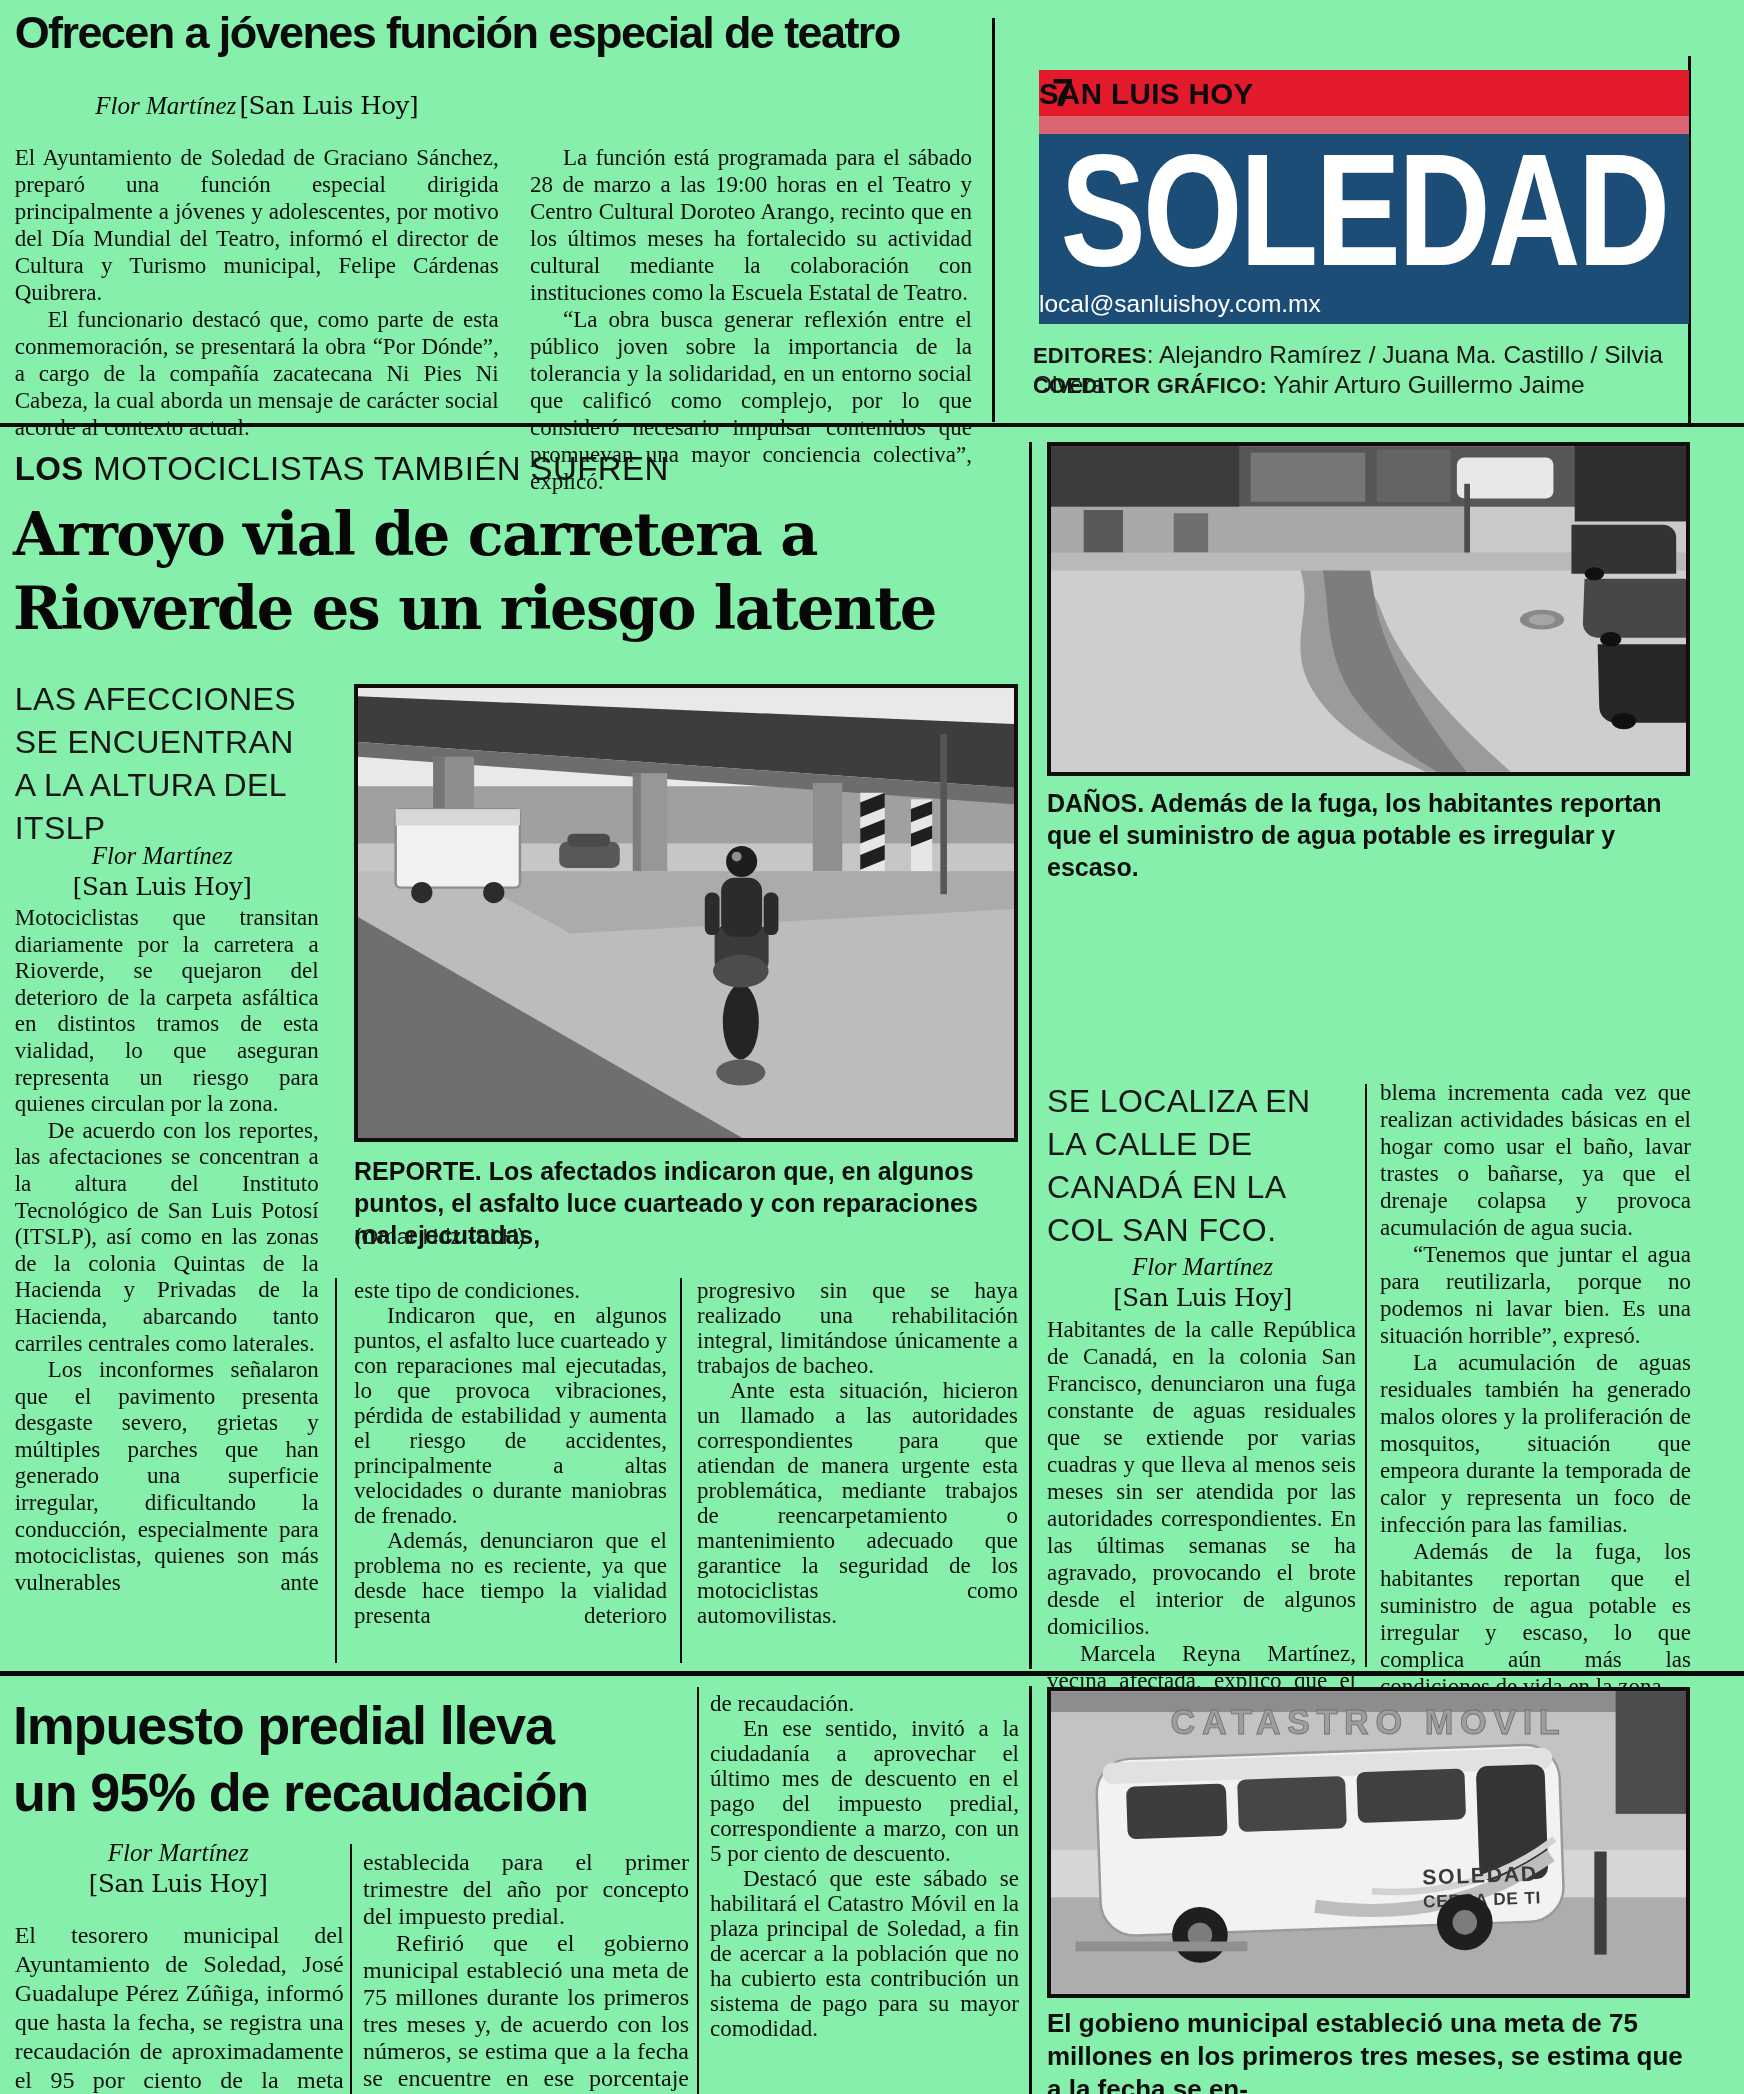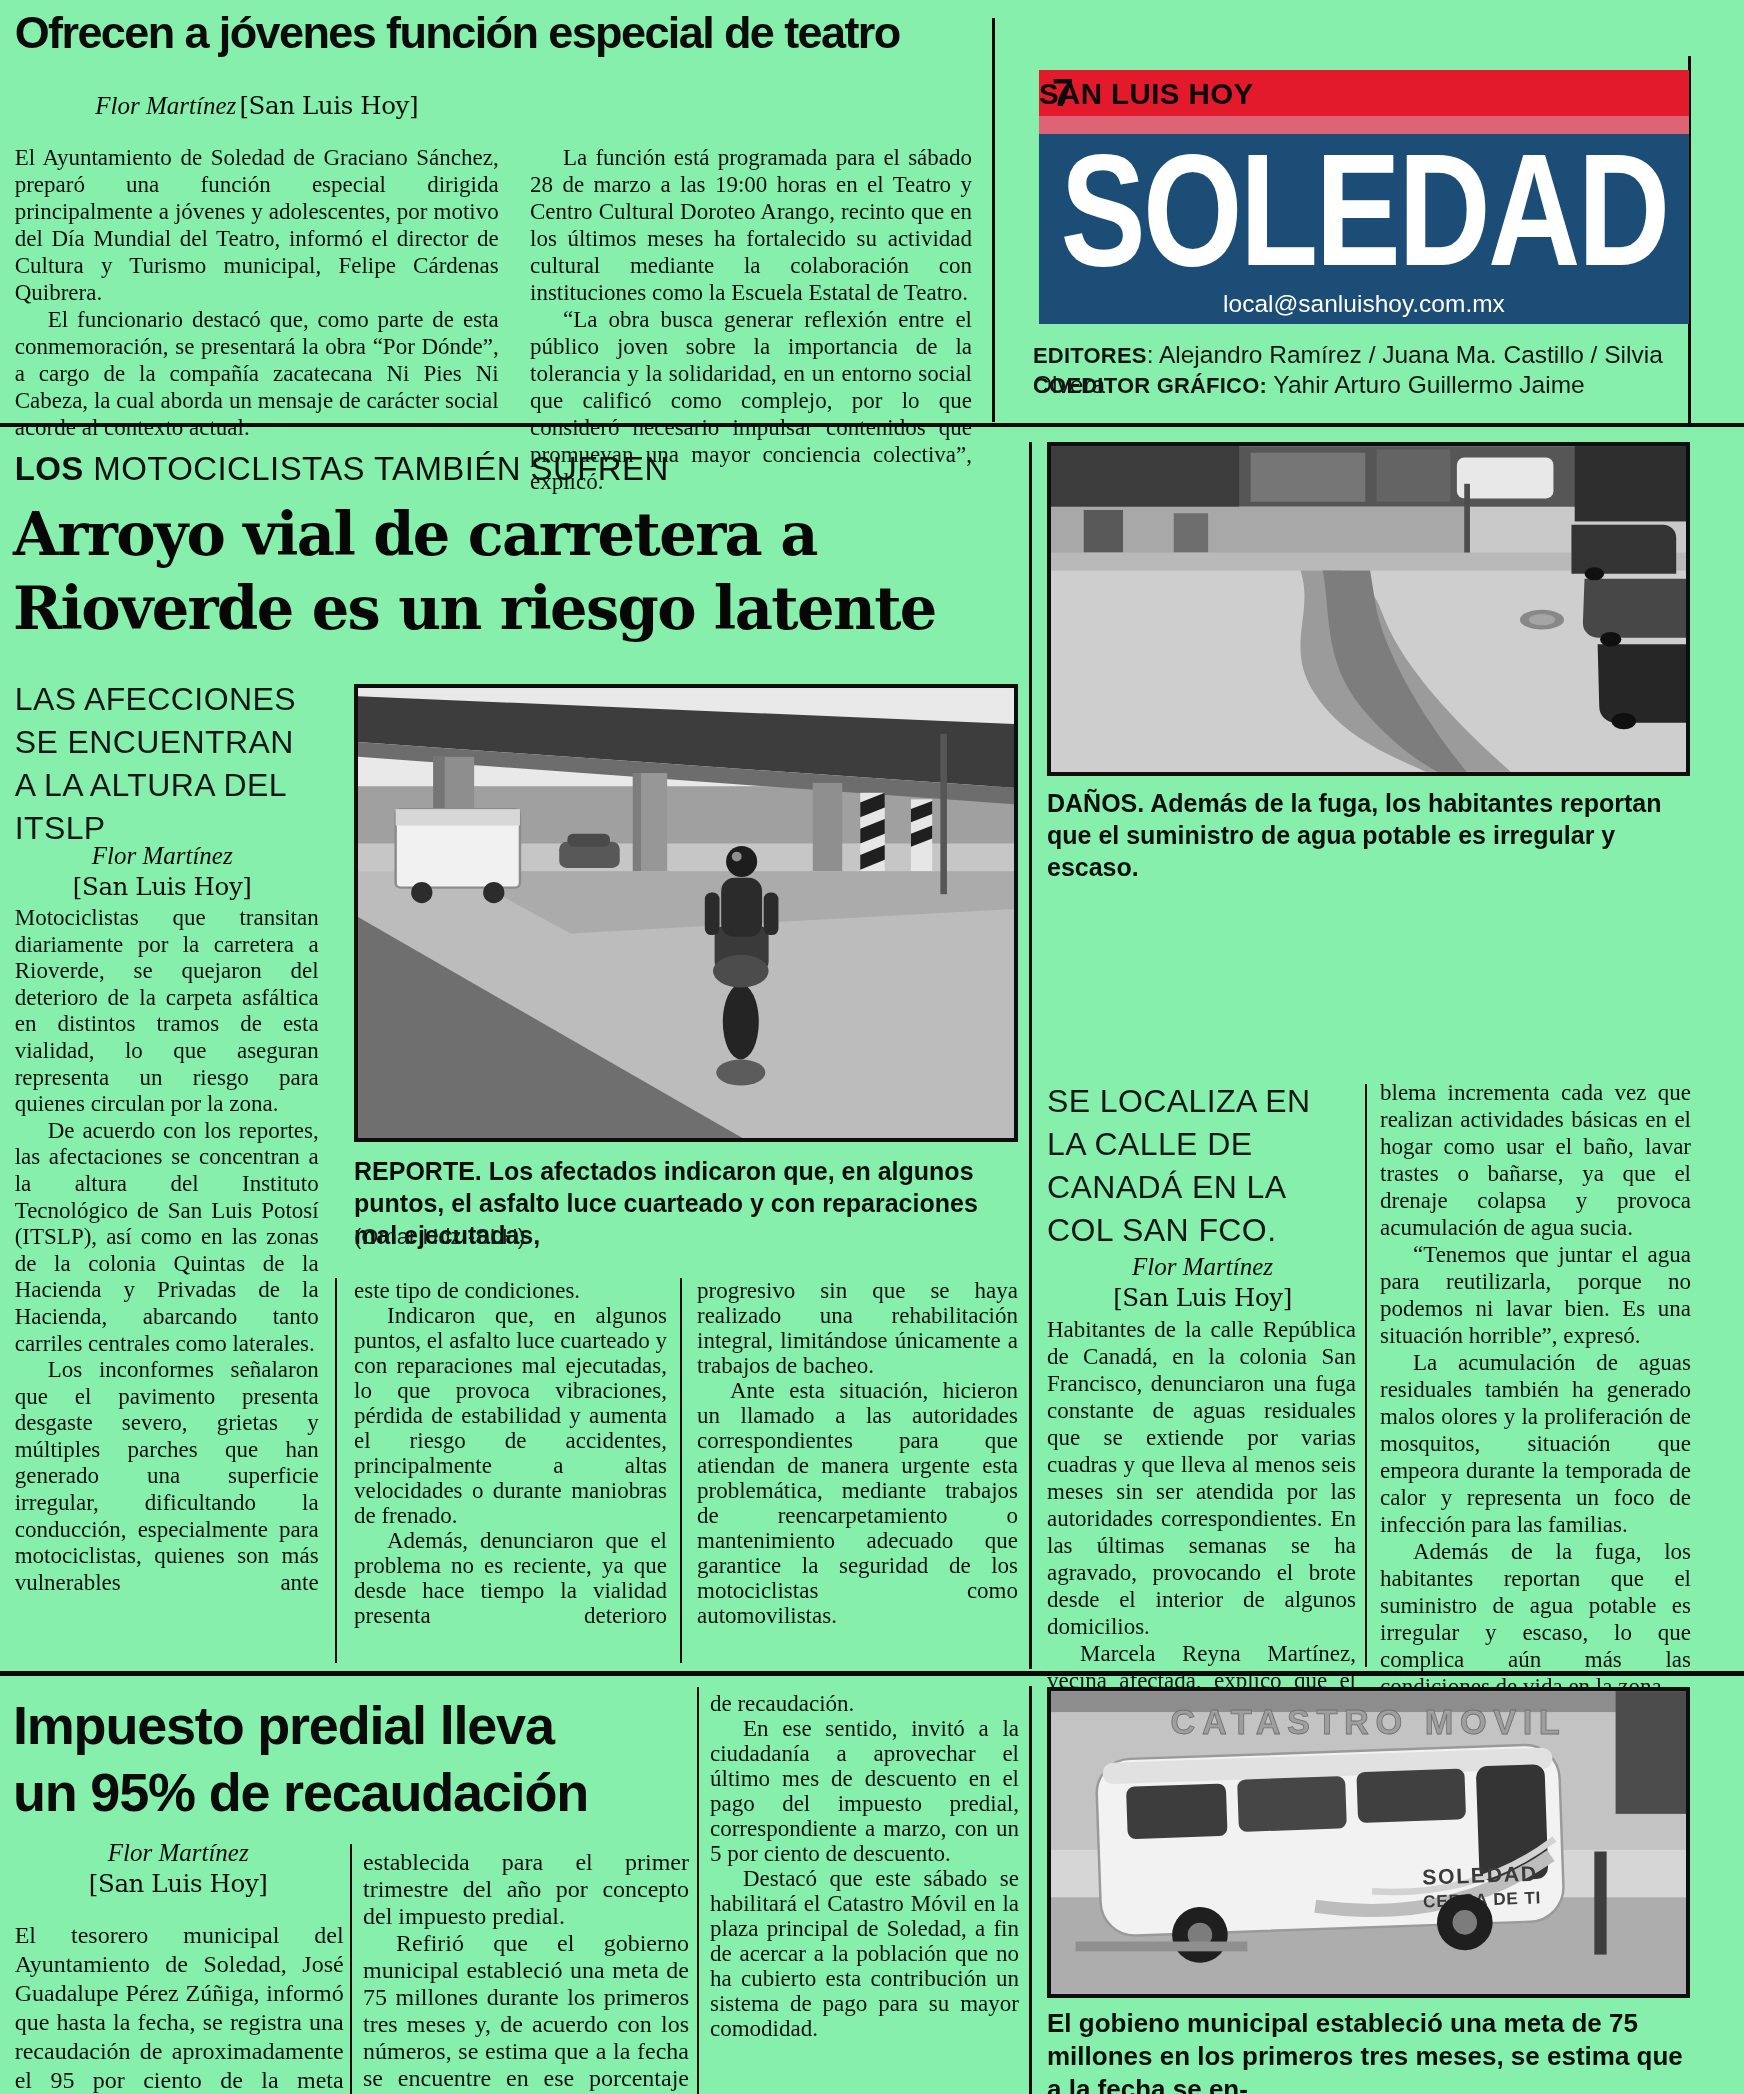--- a/index.html
+++ b/index.html
@@ -41,21 +41,21 @@
         color:#2d2d2d;text-align:center}
   .redbar{background:#e21a2c}
   .pinkbar{background:#dd6573}
   .bluebox{background:#1b4d76}
   .pagenum{font-family:"Liberation Sans",sans-serif;font-weight:bold;font-size:39px;color:#0b0b0b}
   .brand{font-family:"Liberation Sans",sans-serif;font-weight:bold;font-size:29.5px;
          color:#0b0b0b;text-align:left;letter-spacing:0.4px}
   .section-title{font-family:"Liberation Sans",sans-serif;font-weight:bold;font-size:123px;
          line-height:141px;color:#ffffff;text-align:center;letter-spacing:-2.5px;
          transform:scale(1.04,1.3);transform-origin:50% 42%}
-  .email{font-family:"Liberation Sans",sans-serif;font-size:24.5px;color:#ffffff;text-align:center}
+  .email{font-family:"Liberation Sans",sans-serif;font-size:24.5px;color:#ffffff;text-align:left}
   .staff{font-family:"Liberation Sans",sans-serif;font-size:24.5px;line-height:29px;color:#141414}
   .staff b{font-size:22px;letter-spacing:0.2px}
 </style>
 </head>
 <body>
 
 <div id="page">
 
   <div class="abs hl hl-teatro" style="left:14.7px;top:6.5px;width:978px">Ofrecen a jóvenes función especial de teatro</div>
 

